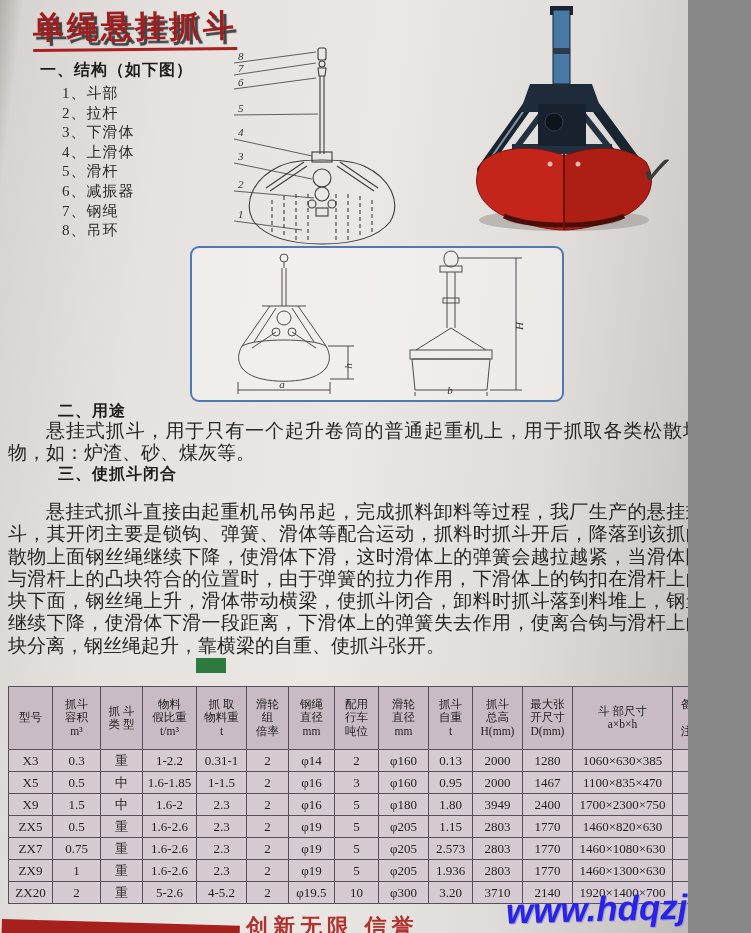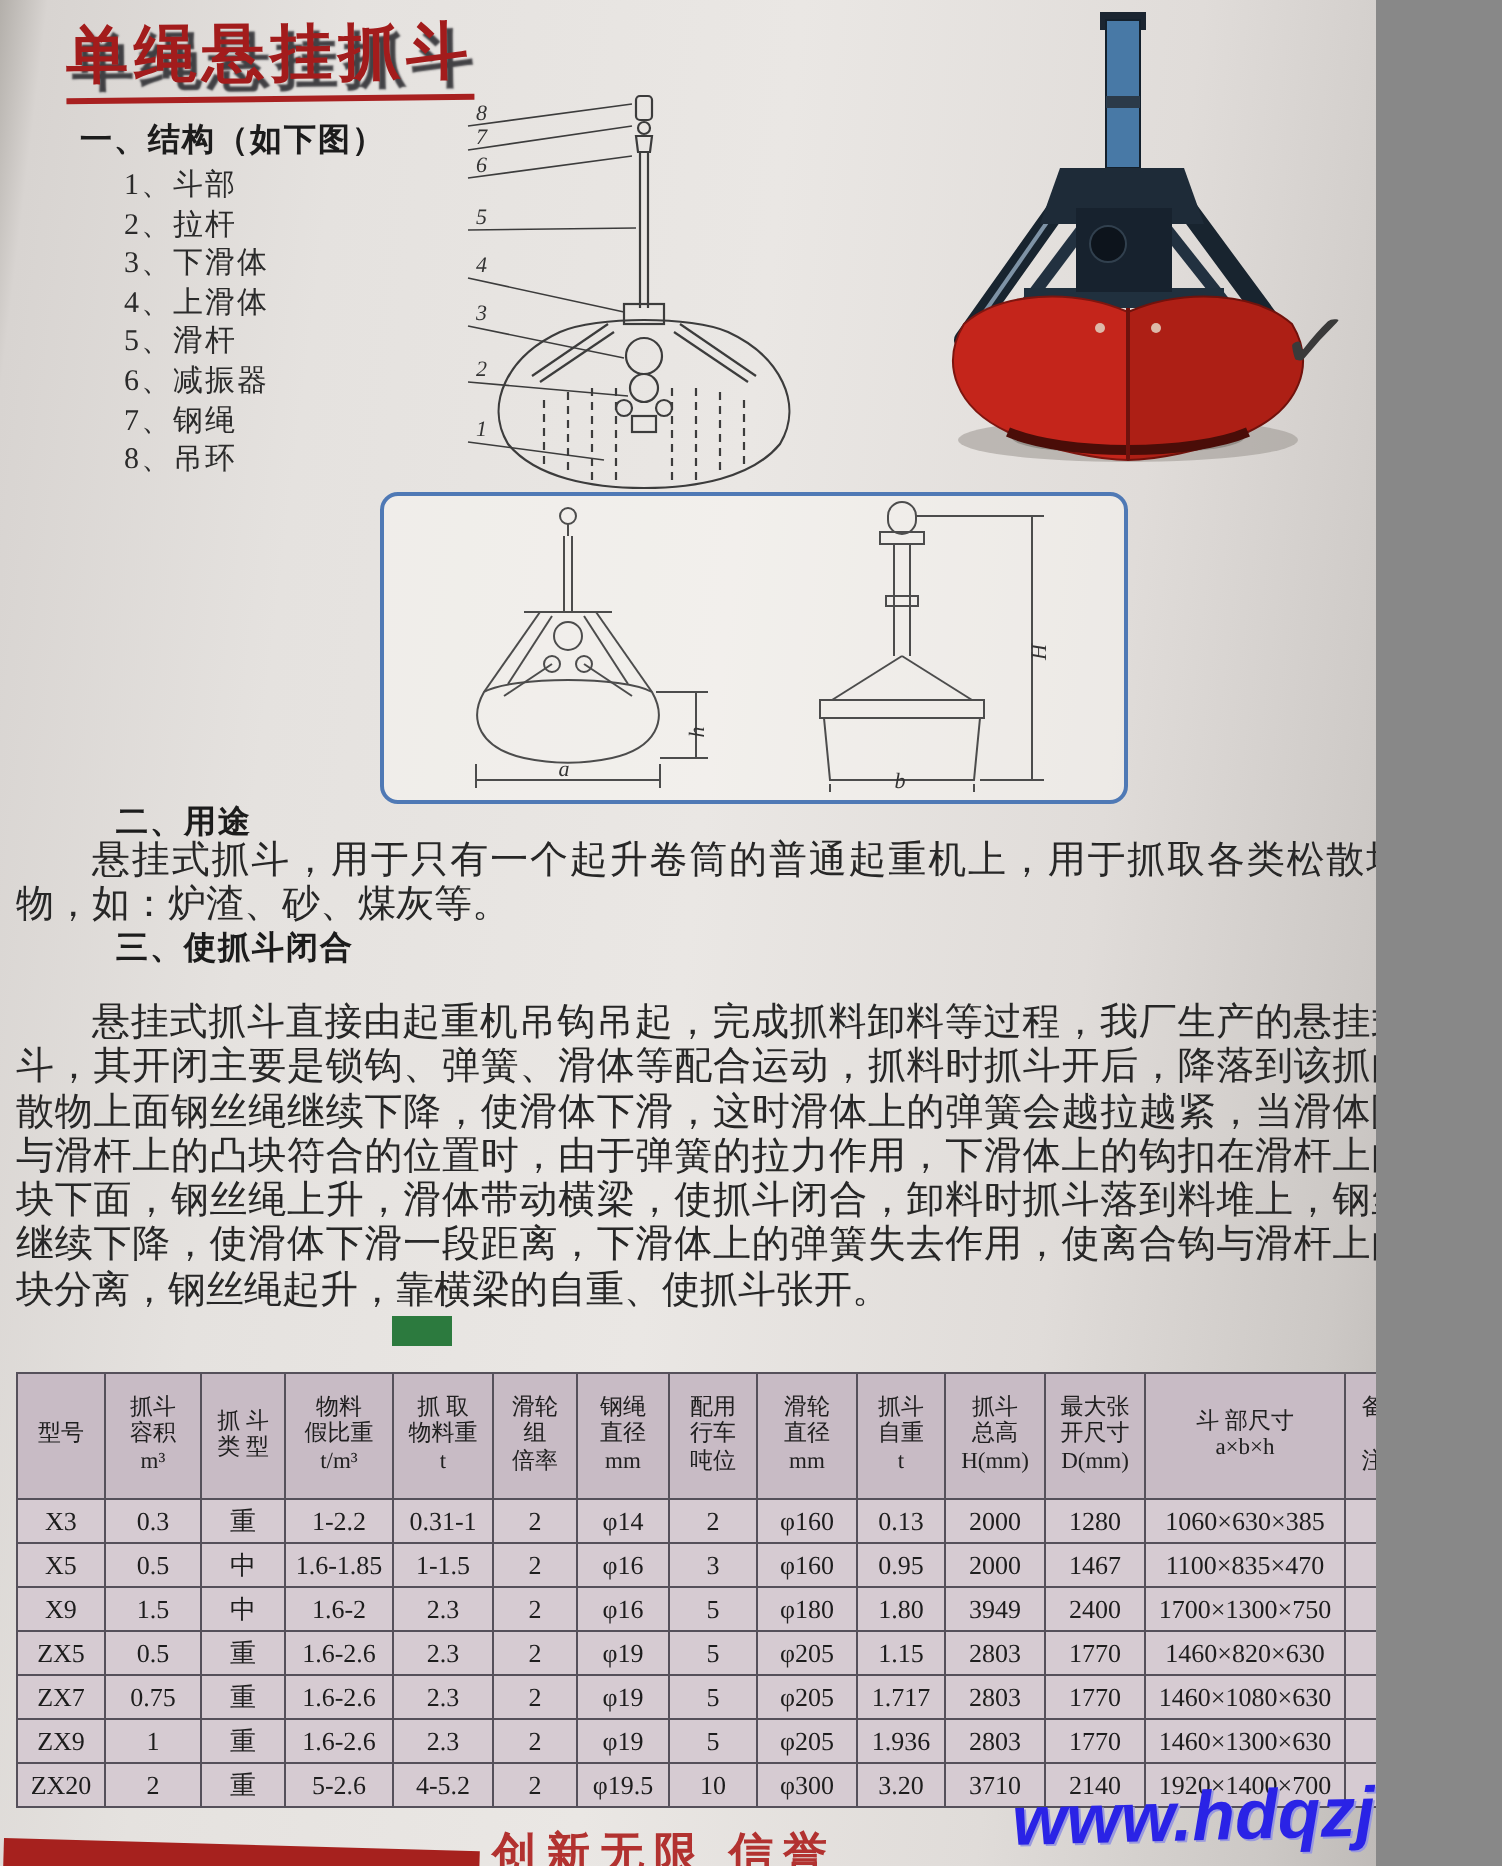--- a/index.html
+++ b/index.html
@@ -289,21 +289,21 @@
           <td>中</td>
           <td>1.6-2</td>
           <td>2.3</td>
           <td>2</td>
           <td>φ16</td>
           <td>5</td>
           <td>φ180</td>
           <td>1.80</td>
           <td>3949</td>
           <td>2400</td>
-          <td>1700×1300×750</td>
+          <td>1700×2300×750</td>
           <td></td>
       </tr>
       <tr>
         <td>ZX5</td>
           <td>0.5</td>
           <td>重</td>
           <td>1.6-2.6</td>
           <td>2.3</td>
           <td>2</td>
           <td>φ19</td>
@@ -318,21 +318,21 @@
       <tr>
         <td>ZX7</td>
           <td>0.75</td>
           <td>重</td>
           <td>1.6-2.6</td>
           <td>2.3</td>
           <td>2</td>
           <td>φ19</td>
           <td>5</td>
           <td>φ205</td>
-          <td>1.717</td>
+          <td>2.573</td>
           <td>2803</td>
           <td>1770</td>
           <td>1460×1080×630</td>
           <td></td>
       </tr>
       <tr>
         <td>ZX9</td>
           <td>1</td>
           <td>重</td>
           <td>1.6-2.6</td>

